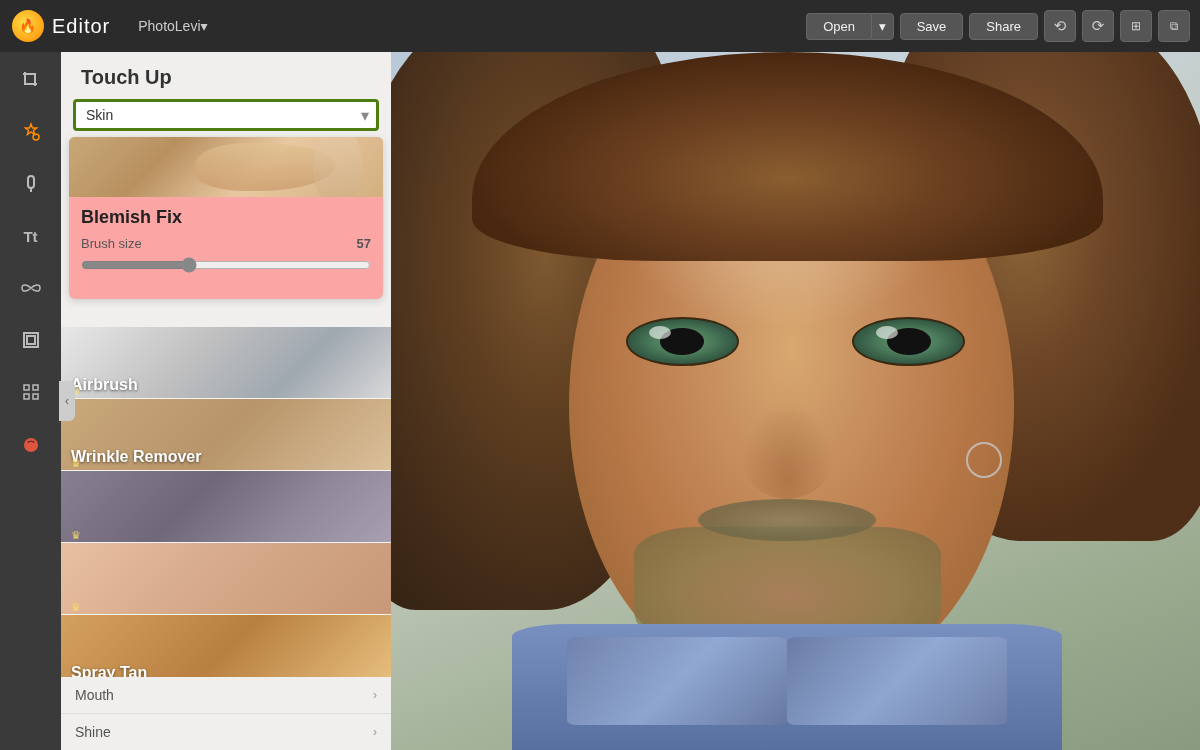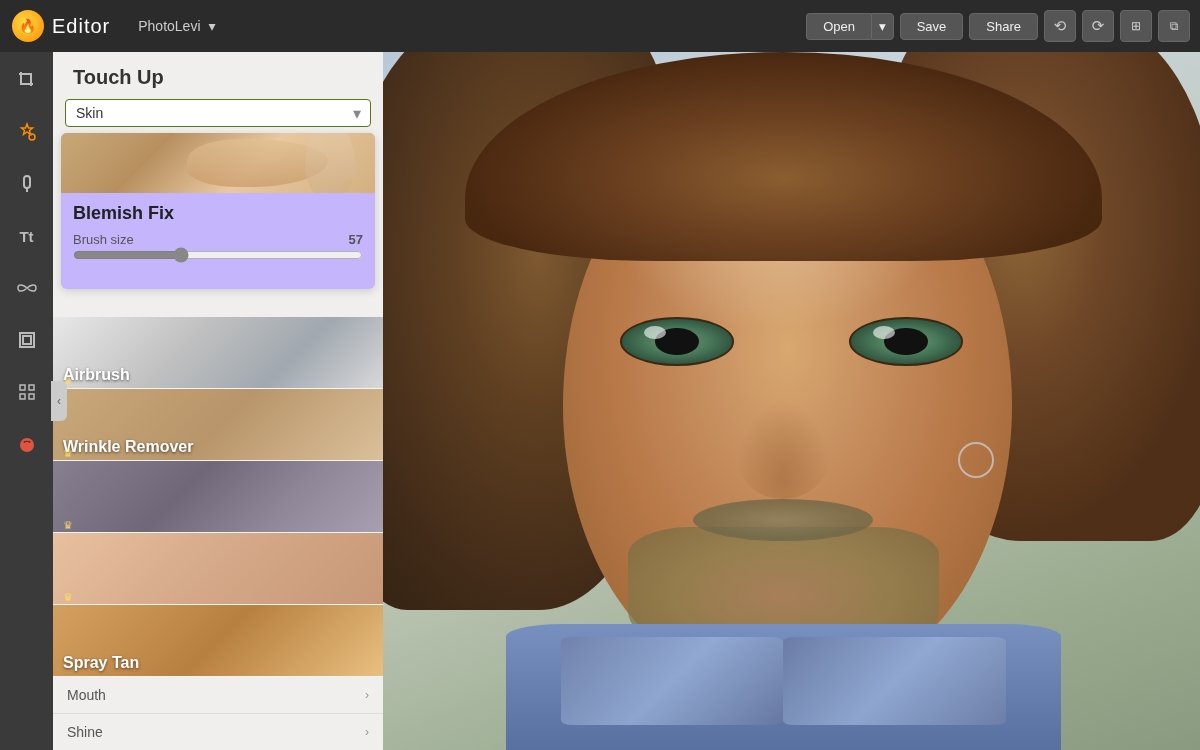--- a/index.html
+++ b/index.html
@@ -27,21 +27,21 @@
       display: flex; align-items: center; justify-content: center;
       color: #c44; font-size: 14px; font-weight: bold;
     }
     #logo-text {
       color: #fff;
       font-size: 20px;
       font-weight: normal;
       letter-spacing: 1px;
     }
     #photolevi-btn {
-      display: flex; align-items: center; gap: 8px;
+      display: flex; align-items: center; gap: 0;
       color: #ccc; font-size: 14px; cursor: pointer;
       background: transparent; border: none; margin-left: 20px;
     }
     #topbar-right {
       flex: 1;
       display: flex;
       align-items: center;
       justify-content: flex-end;
       padding-right: 10px;
       gap: 6px;
@@ -72,21 +72,21 @@
 
     
     #main {
       flex: 1;
       display: flex;
       overflow: hidden;
     }
 
     
     #left-toolbar {
-      width: 53px;
+      width: 61px;
       background: #3a3a3a;
       display: flex;
       flex-direction: column;
       align-items: center;
       padding-top: 10px;
       gap: 16px;
       flex-shrink: 0;
       position: relative;
     }
     .tool-btn {
@@ -127,38 +127,38 @@
       font-weight: bold;
       color: #333;
     }
     #skin-dropdown-wrap {
       position: relative;
       margin: 0 12px 6px;
     }
     #skin-dropdown-wrap select {
       width: 100%;
       padding: 5px 10px;
-      border: 1px solid #4d7c0f;
+      border: 3px solid #4d7c0f;
       border-radius: 4px;
       background: #fff;
       font-size: 14px;
       color: #333;
       appearance: none;
       cursor: pointer;
     }
     #skin-dropdown-wrap::after {
       content: '▾';
       position: absolute;
       right: 10px; top: 50%; transform: translateY(-50%);
       color: #888; pointer-events: none;
     }
 
     
     #blemish-card {
-      background: #c4b5fd;
+      background: #fca5a5;
       margin: 0 8px 4px;
       border-radius: 6px;
       overflow: hidden;
       box-shadow: 0 2px 8px rgba(0,0,0,0.15);
     }
     #blemish-card-img {
       width: 100%;
       height: 60px;
       background: linear-gradient(135deg, #d4b896 0%, #c9a882 30%, #e8cba8 60%, #bfa07a 100%);
       position: relative;
@@ -179,20 +179,21 @@
     #blemish-title {
       font-size: 18px;
       font-weight: bold;
       color: #222;
       margin-bottom: 8px;
     }
     #brush-size-row {
       display: flex;
       align-items: center;
       justify-content: space-between;
+      margin-bottom: 6px;
     }
     #brush-label { font-size: 13px; color: #555; }
     #brush-value { font-size: 13px; color: #555; font-weight: bold; }
     #brush-slider-wrap {
       width: 100%;
       margin-bottom: 10px;
     }
     #brush-slider {
       width: 100%;
       accent-color: #888;

